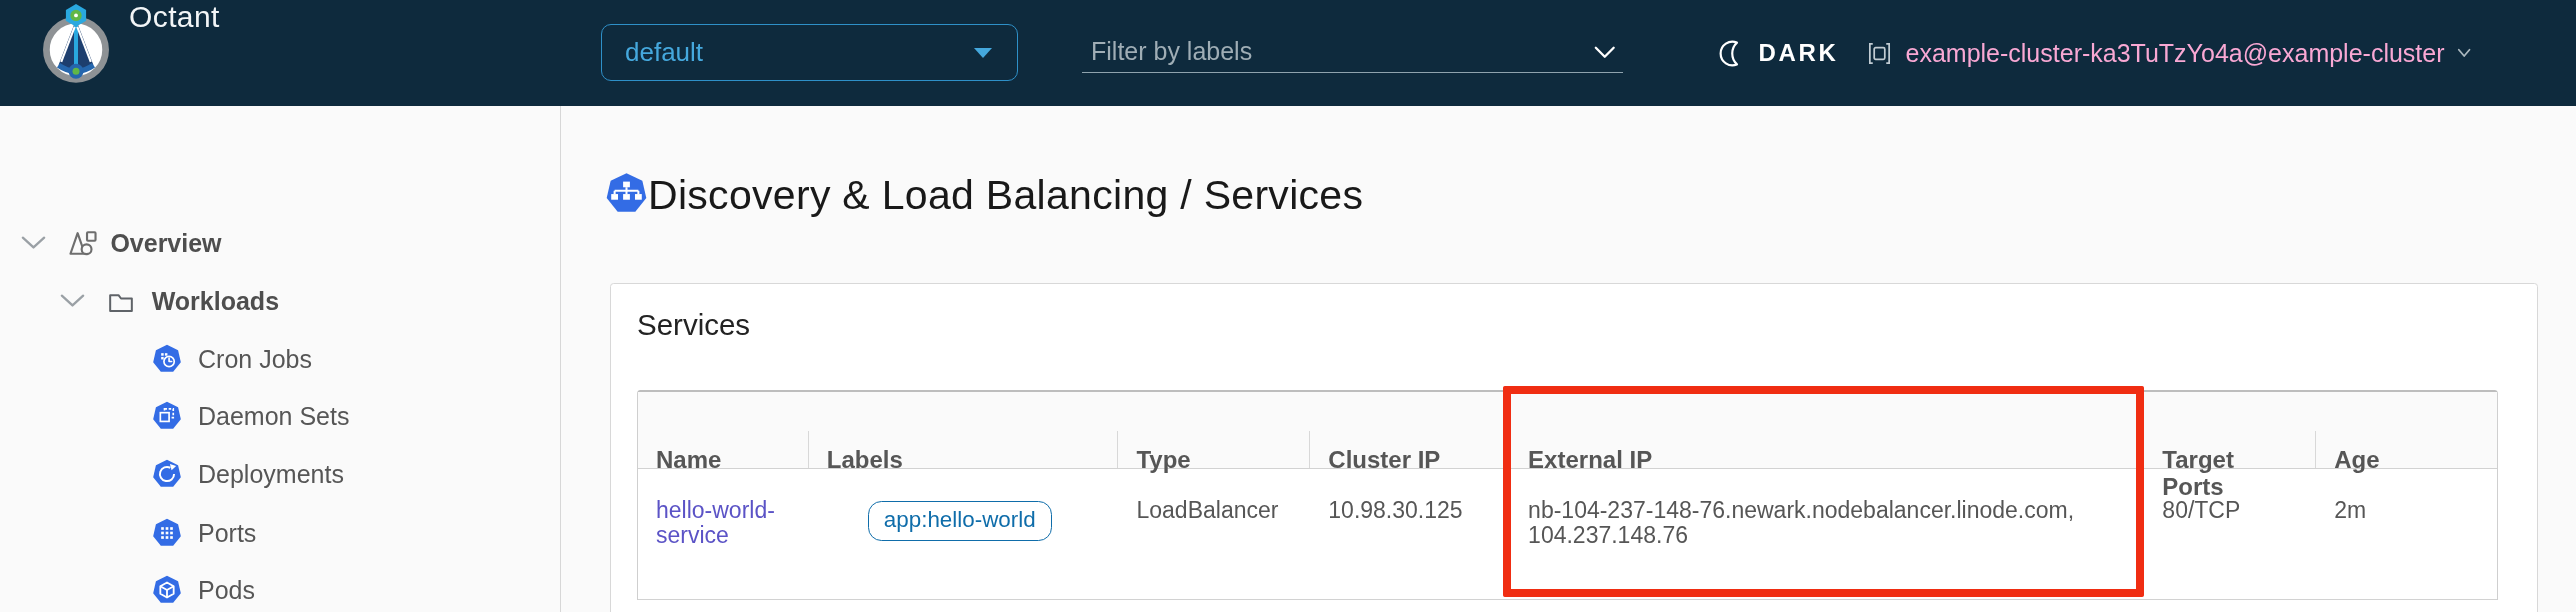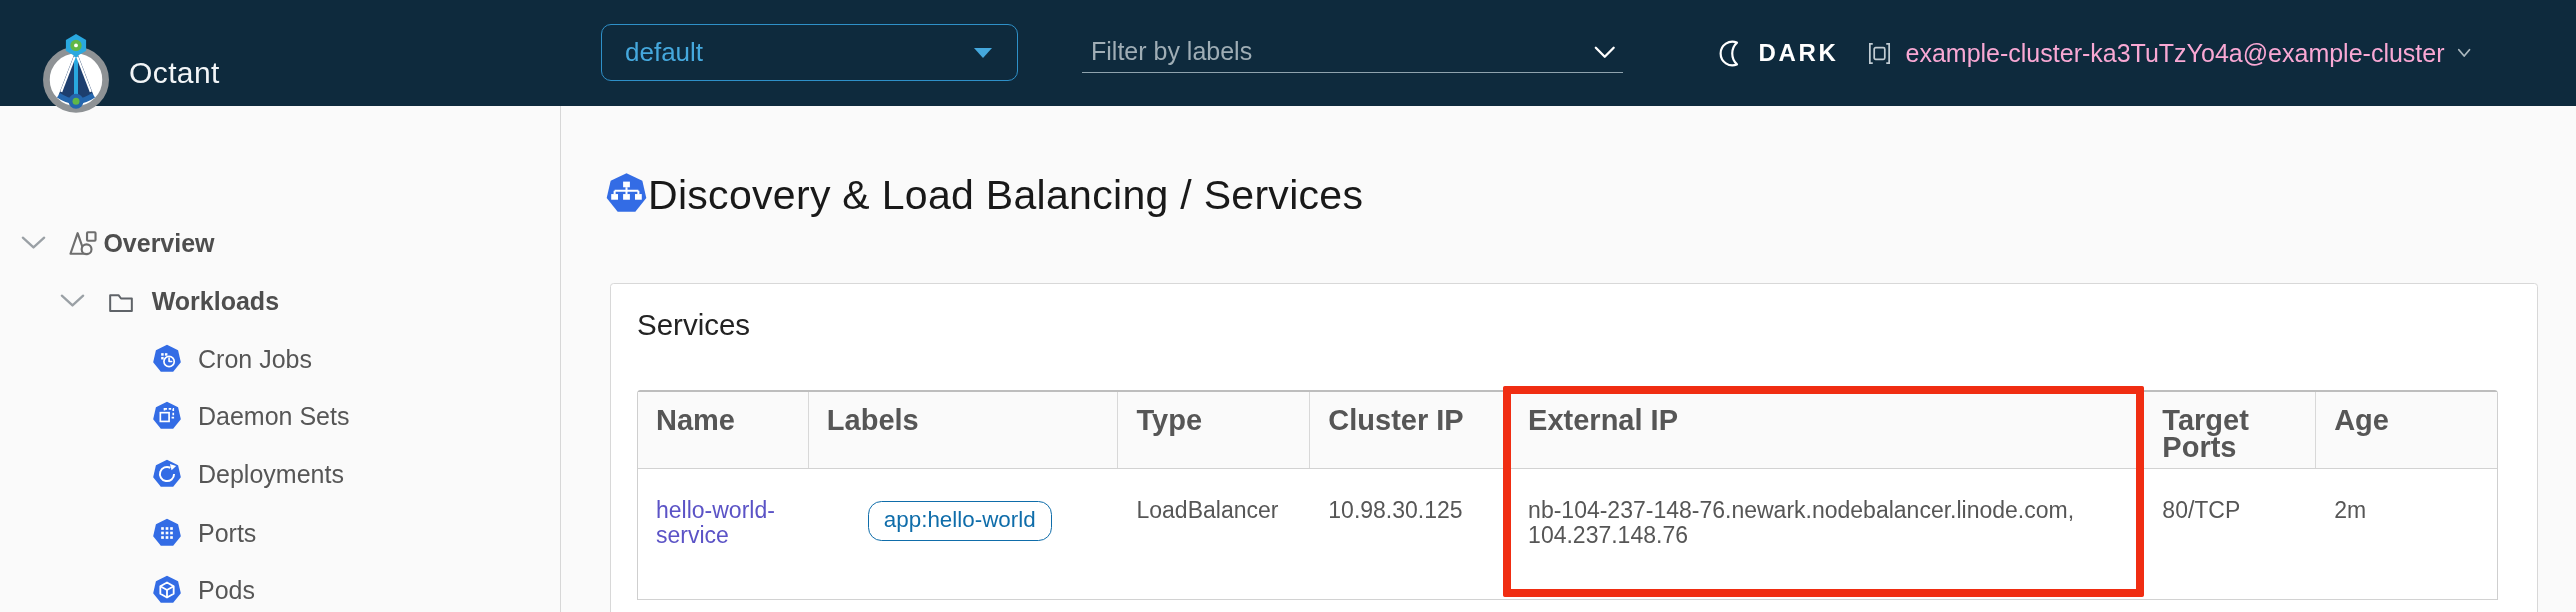--- a/index.html
+++ b/index.html
@@ -8,21 +8,21 @@
     font-family: "Liberation Sans", sans-serif;
     background: #fafafa;
     position: relative;
     color: #565656;
   }
   
   .app-header {
     position: absolute; left: 0; top: 0; width: 2576px; height: 106px;
     background: #0e2a3d; z-index: 20;
   }
-  .brand { position: absolute; left: 41px; top: 0; height: 106px; display: flex; align-items: center; gap: 18px; margin-top: 20px; }
+  .brand { position: absolute; left: 41px; top: 0; height: 106px; display: flex; gap: 18px; }
   .brand-name { font-size: 30px; color: #f2f5f7; letter-spacing: 0.4px; }
   .ns-select {
     position: absolute; left: 601px; top: 24px; width: 417px; height: 57px;
     border: 1.8px solid #2e90c8; border-radius: 10px; display: flex; align-items: center;
     cursor: pointer;
   }
   .ns-value { margin-left: 23px; font-size: 26px; color: #45a8dd; }
   .ns-caret {
     position: absolute; right: 25px; top: 23px; width: 0; height: 0;
     border-left: 9px solid transparent; border-right: 9px solid transparent;
@@ -45,37 +45,37 @@
   }
   .nav-row { position: absolute; height: 50px; display: flex; align-items: center; cursor: pointer; white-space: nowrap; }
   .nav-label { font-size: 25px; color: #565656; }
   .nav-label.bold { font-weight: bold; color: #4e4e4e; }
   .lvl0 { left: 19.7px; }
   .lvl1 { left: 59px; }
   .lvl2 { left: 152px; }
   .chev { flex: none; }
   .res-icon { flex: none; }
   .gap-a { margin-left: 19.7px; }
-  .gap-b { margin-left: 3px; }
+  .gap-b { margin-left: 10px; }
   .gap-c { margin-left: 19.7px; }
   .gap-d { margin-left: 16px; }
   .t0 { top: 112px; } .t1 { top: 170px; } .t2 { top: 228px; } .t3 { top: 285px; }
   .t4 { top: 343px; } .t5 { top: 402px; } .t6 { top: 459px; }
   
   .page-head { position: absolute; left: 605px; top: 172px; height: 50px; display: flex; z-index: 2; }
   .page-title { font-size: 41px; font-weight: 400; color: #191919; letter-spacing: 0.3px; }
   .card {
     position: absolute; left: 610px; top: 283px; width: 1928px; height: 376px;
     background: #ffffff; border: 0.9px solid #d8d8d8; border-radius: 3.6px; z-index: 1;
   }
   .card-title { position: absolute; left: 26px; top: 24px; font-size: 29.5px; color: #232323; font-weight: 400; }
   .dg { position: absolute; left: 26px; top: 106px; width: 1861px; border: 0.9px solid #cfcfcf; border-bottom: none; border-top: 2.7px solid #bdbdbd; border-radius: 3.6px 3.6px 0 0; }
   .dg-head { display: flex; height: 77px; background: #fafafa; border-bottom: 1.8px solid #d2d2d2; }
   .dg-row  { display: flex; height: 131px; background: #ffffff; border-bottom: 1.8px solid #d2d2d2; }
-  .hcell { padding: 15px 18px 0 18px; font-size: 29px; line-height: 27px; font-weight: bold; color: #565656; border-right: 0.9px solid #d8d8d8; }
+  .hcell { padding: 15px 18px 0 18px; font-size: 24px; line-height: 27px; font-weight: bold; color: #565656; border-right: 0.9px solid #d8d8d8; margin-top: 39px; }
   .hcell:last-child { border-right: none; }
   .cell { padding: 29px 18px 0 18px; font-size: 23px; line-height: 25px; color: #565656; }
   .w1 { width: 171px; } .w2 { width: 310px; } .w3 { width: 192px; } .w4 { width: 200px; }
   .w5 { width: 635px; } .w6 { width: 172px; } .w7 { width: 181px; }
   .name-link { color: #5b53c6; text-decoration: none; overflow-wrap: break-word; cursor: pointer; display: inline-block; max-width: 135px; }
   .badge {
     display: inline-block; border: 1.8px solid #0f6daa; color: #0f6daa; border-radius: 13.4px;
     padding: 5.4px 15px 7.2px 15px; font-size: 22.4px; line-height: 1.15; position: relative; top: 2.7px; margin-left: 41px;
   }
   .highlight-box {

